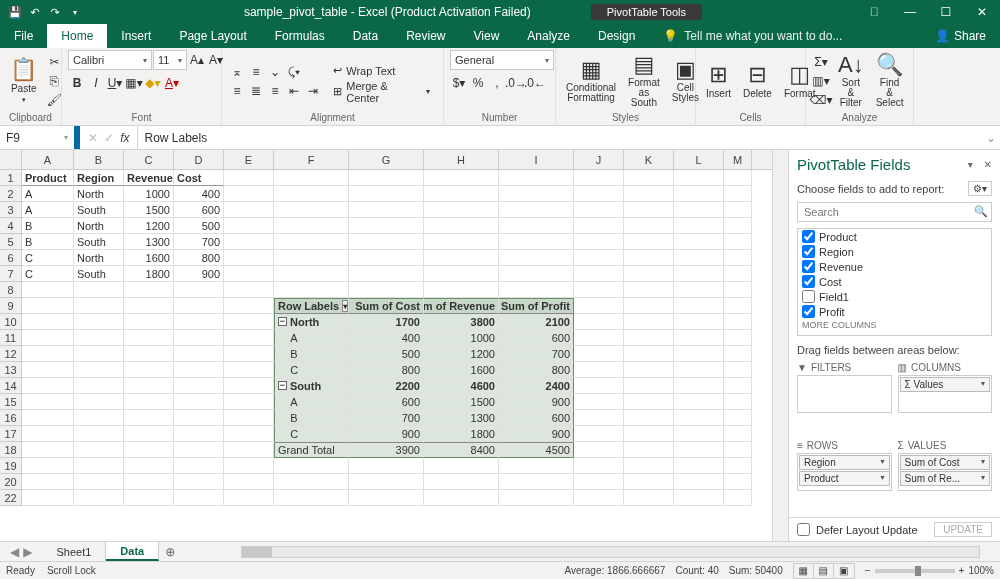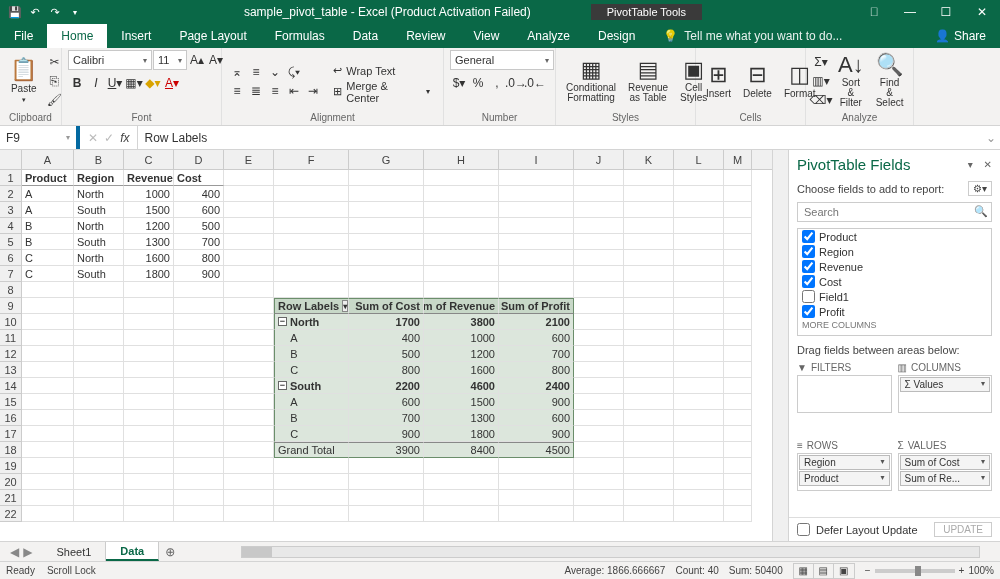--- a/index.html
+++ b/index.html
@@ -31,21 +31,21 @@
 .bigbtn .i { font-size: 22px; line-height: 1; }
 .smicon { width: 18px; height: 18px; display: flex; align-items: center; justify-content: center; font-size: 12px; cursor: pointer; color: #333; border: 1px solid transparent; }
 .col { display: flex; flex-direction: column; gap: 1px; }
 .row { display: flex; gap: 1px; align-items: center; }
 .sel { height: 20px; border: 1px solid #c8c8c8; background: #fff; font-size: 11px; padding: 0 4px; display: flex; align-items: center; justify-content: space-between; gap: 4px; cursor: pointer; }
 .sel .dd { font-size: 8px; color: #666; }
 .wbtn { height: 20px; border: 1px solid transparent; padding: 0 6px; display: flex; align-items: center; gap: 4px; font-size: 11px; cursor: pointer; }
 
 
 .formulabar { height: 24px; border-bottom: 1px solid #d4d4d4; display: flex; align-items: stretch; background: #fff; }
-.namebox { width: 80px; border-right: 4px solid #0369a1; display: flex; align-items: center; padding: 0 6px; font-size: 12px; }
+.namebox { width: 80px; border-right: 6px solid #0369a1; display: flex; align-items: center; padding: 0 6px; font-size: 12px; }
 .namebox .dd { margin-left: auto; font-size: 8px; color: #999; }
 .fbbtns { display: flex; align-items: center; gap: 6px; padding: 0 8px; border-right: 1px solid #d4d4d4; color: #bbb;}
 .fentry { flex: 1; display: flex; align-items: center; padding: 0 6px; font-size: 12px; }
 .fbtoggle { width: 18px; display: flex; align-items: center; justify-content: center; color: #999; cursor: pointer; }
 
 
 .main { display: flex; height: calc(579px - 24px - 24px - 78px - 24px - 20px - 18px); }
 .gridwrap { flex: 1; display: flex; flex-direction: column; overflow: hidden; position: relative;}
 .colheads { display: flex; height: 20px; background: #f0f0f0; border-bottom: 1px solid #ccc; }
 .corner { width: 22px; border-right: 1px solid #ccc; background: #f0f0f0; }
@@ -242,21 +242,21 @@
     <div class="label">Number</div>
   </div>
   <div class="rgroup" style="width:140px;">
     <div class="controls">
       <div class="bigbtn">
           <span class="i">▦</span>
           <span style="text-align:center;line-height:1;">Conditional Formatting</span>
         </div>
       <div class="bigbtn">
           <span class="i">▤</span>
-          <span style="text-align:center;line-height:1;">Revenue as Table</span>
+          <span style="text-align:center;line-height:1;">Format as South</span>
         </div>
       <div class="bigbtn">
           <span class="i">▣</span>
           <span style="text-align:center;line-height:1;">Cell Styles</span>
         </div>
     </div>
     <div class="label">Styles</div>
   </div>
   <div class="rgroup" style="width:110px;">
     <div class="controls">
@@ -650,36 +650,20 @@
           <div class="cell " style="width: 75px;"></div>
           <div class="cell " style="width: 75px;"></div>
           <div class="cell " style="width: 75px;"></div>
           <div class="cell " style="width: 75px;"></div>
           <div class="cell " style="width: 50px;"></div>
           <div class="cell " style="width: 50px;"></div>
           <div class="cell " style="width: 50px;"></div>
           <div class="cell " style="width: 28px;"></div>
         </div>
         <div class="grow">
-          <div class="rh">21</div>
-          <div class="cell " style="width: 52px;"></div>
-          <div class="cell " style="width: 50px;"></div>
-          <div class="cell " style="width: 50px;"></div>
-          <div class="cell " style="width: 50px;"></div>
-          <div class="cell " style="width: 50px;"></div>
-          <div class="cell " style="width: 75px;"></div>
-          <div class="cell " style="width: 75px;"></div>
-          <div class="cell " style="width: 75px;"></div>
-          <div class="cell " style="width: 75px;"></div>
-          <div class="cell " style="width: 50px;"></div>
-          <div class="cell " style="width: 50px;"></div>
-          <div class="cell " style="width: 50px;"></div>
-          <div class="cell " style="width: 28px;"></div>
-        </div>
-        <div class="grow">
           <div class="rh">22</div>
           <div class="cell " style="width: 52px;"></div>
           <div class="cell " style="width: 50px;"></div>
           <div class="cell " style="width: 50px;"></div>
           <div class="cell " style="width: 50px;"></div>
           <div class="cell " style="width: 50px;"></div>
           <div class="cell " style="width: 75px;"></div>
           <div class="cell " style="width: 75px;"></div>
           <div class="cell " style="width: 75px;"></div>
           <div class="cell " style="width: 75px;"></div>

